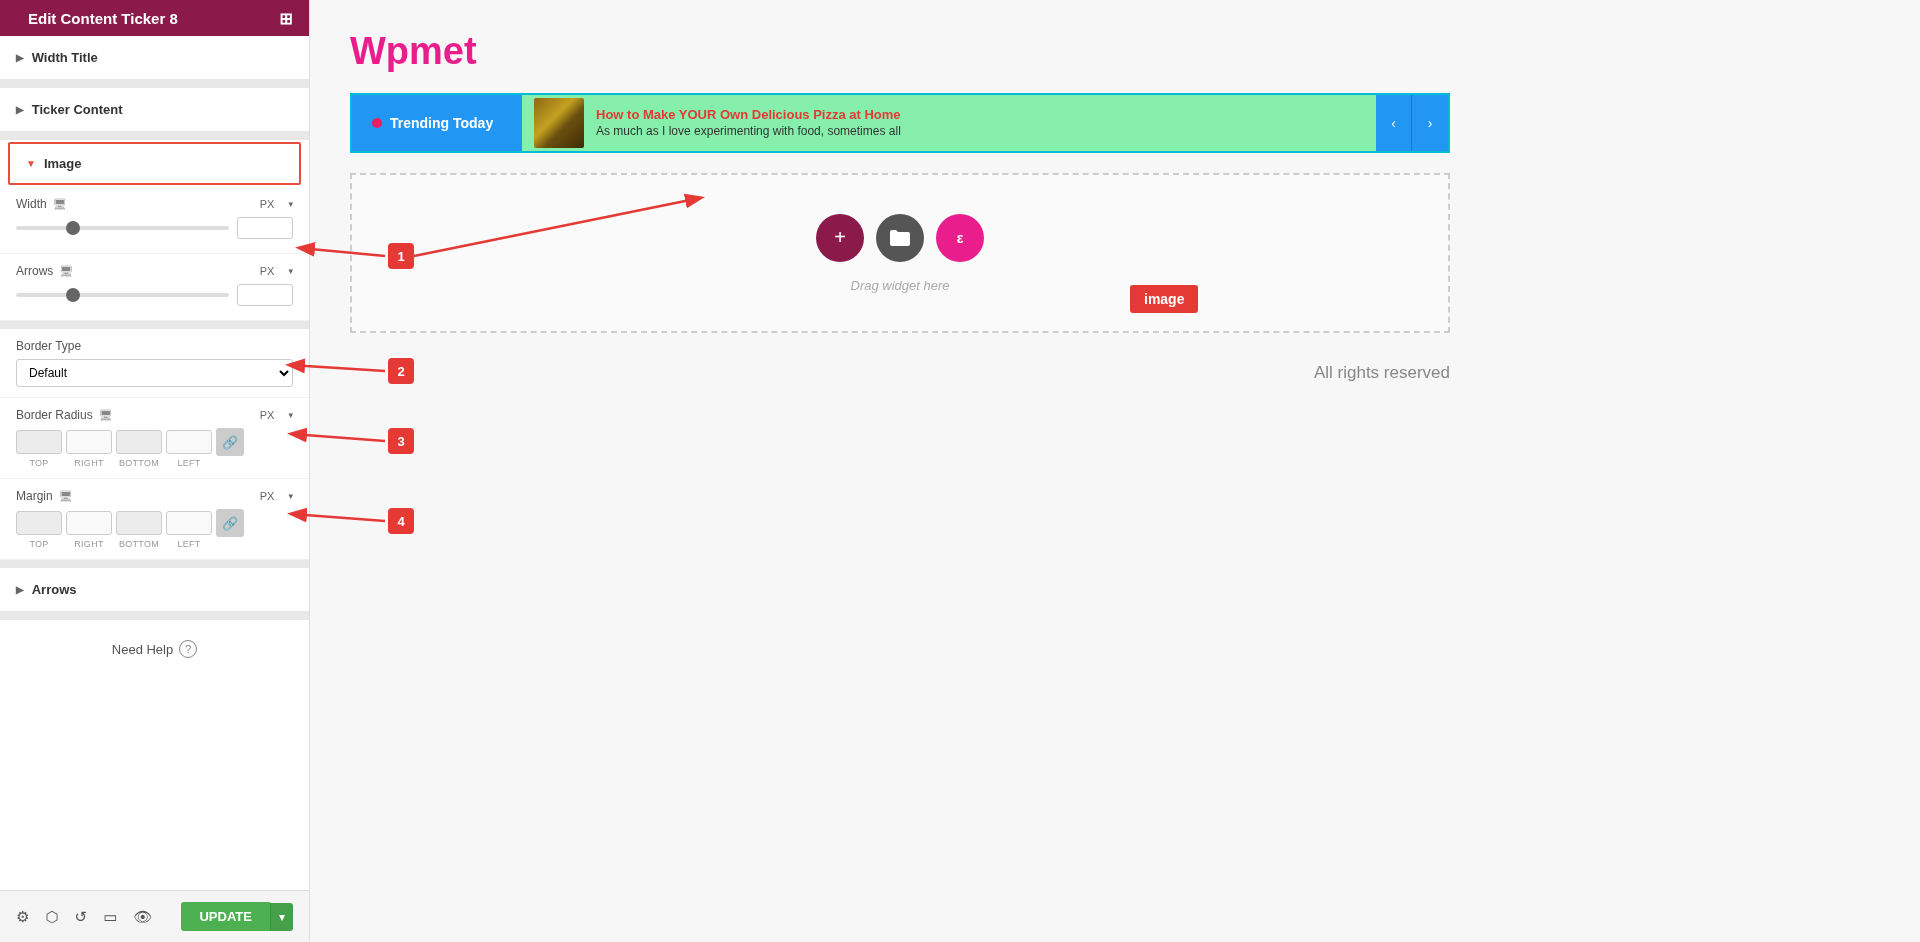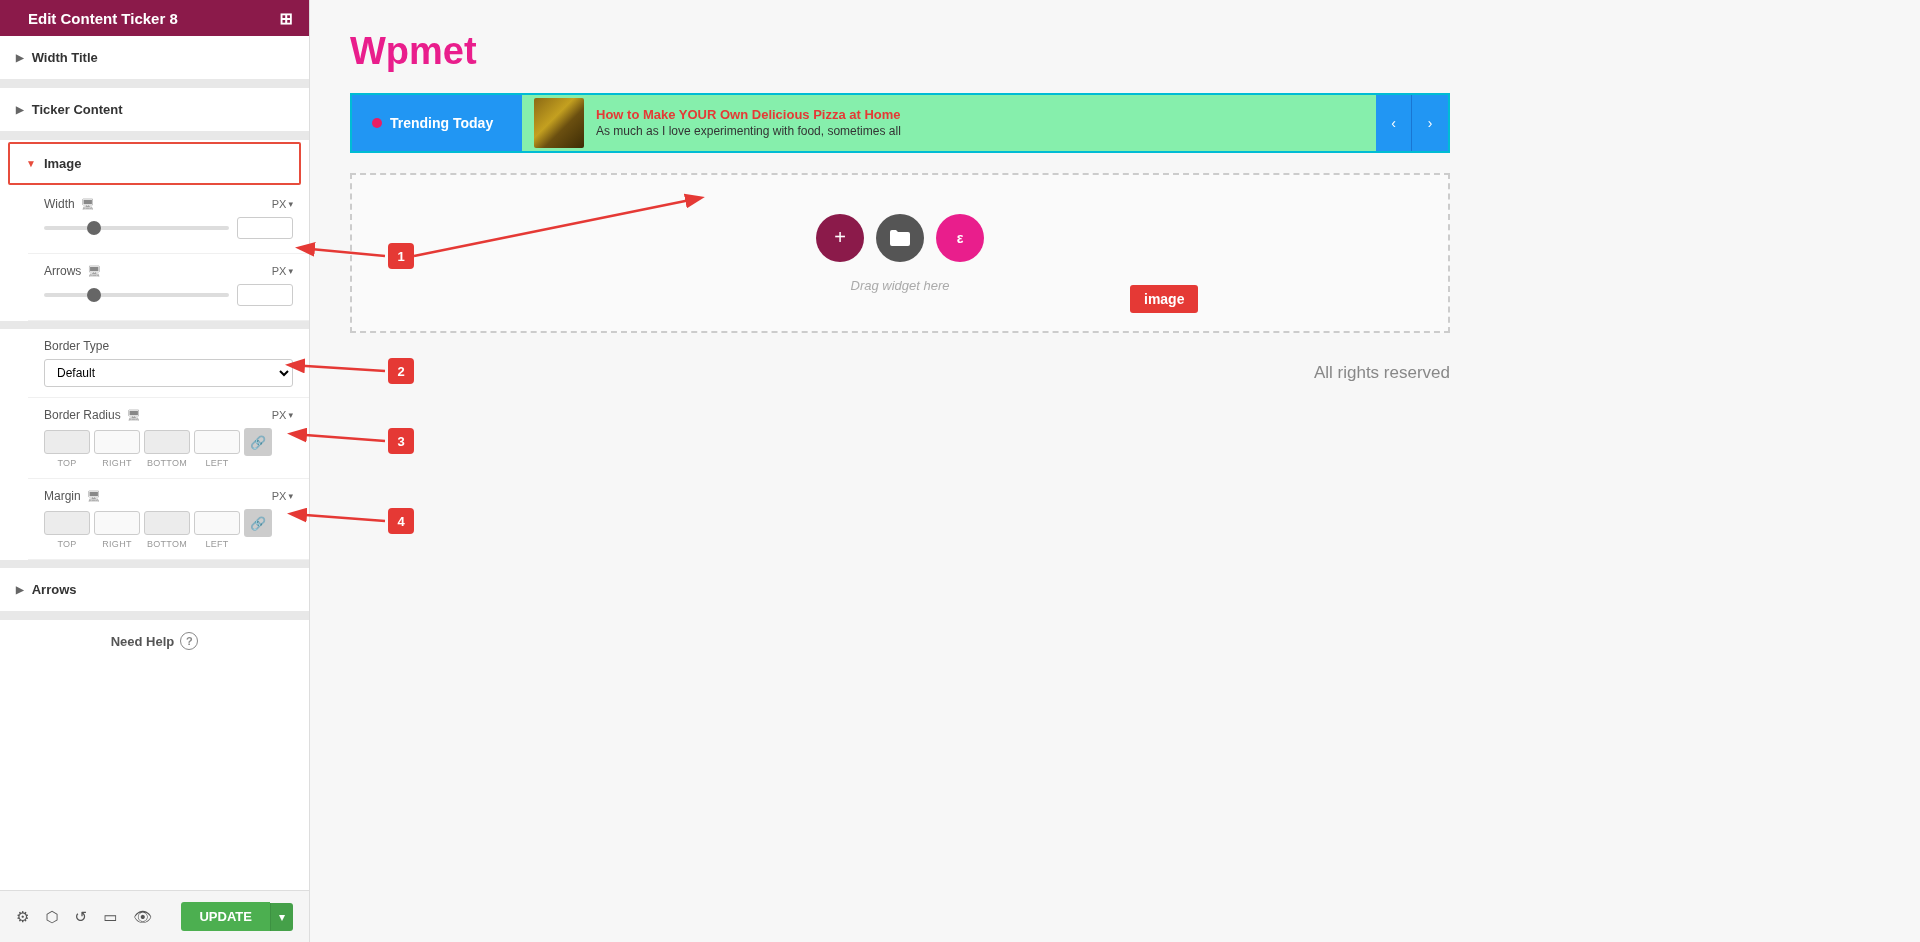--- a/index.html
+++ b/index.html
@@ -61,21 +61,20 @@
     }
     .section-image .arrow {
       margin-right: 8px;
       font-size: 10px;
       color: #e74c3c;
     }
 
     .form-group {
       padding: 10px 16px;
       border-bottom: 1px solid #f0f0f0;
-      margin-left: 28px;
     }
     .form-row {
       display: flex;
       align-items: center;
       justify-content: space-between;
       margin-bottom: 6px;
     }
     .form-label {
       font-size: 12px;
       color: #555;
@@ -85,21 +84,21 @@
     }
     .form-label .monitor-icon {
       font-size: 11px;
       color: #888;
     }
     .px-badge {
       font-size: 11px;
       color: #666;
       display: flex;
       align-items: center;
-      gap: 2px;
+      gap: 14px;
     }
     .slider-row {
       display: flex;
       align-items: center;
       gap: 8px;
       margin-bottom: 4px;
     }
     .slider {
       flex: 1;
       -webkit-appearance: none;
@@ -183,29 +182,28 @@
       align-items: center;
       padding: 14px 16px;
       border-bottom: 1px solid #e8e8e8;
       font-size: 13px;
       font-weight: 600;
       color: #333;
       cursor: pointer;
     }
 
     .need-help {
-      padding: 12px 16px;
+      padding: 20px 16px;
       text-align: center;
       font-size: 13px;
       color: #555;
       display: flex;
       align-items: center;
       justify-content: center;
       gap: 6px;
-      font-weight: bold;
     }
 
     .sidebar-footer {
       background: #f5f5f5;
       border-top: 1px solid #ddd;
       padding: 8px 16px;
       display: flex;
       align-items: center;
       justify-content: space-between;
       height: 52px;

